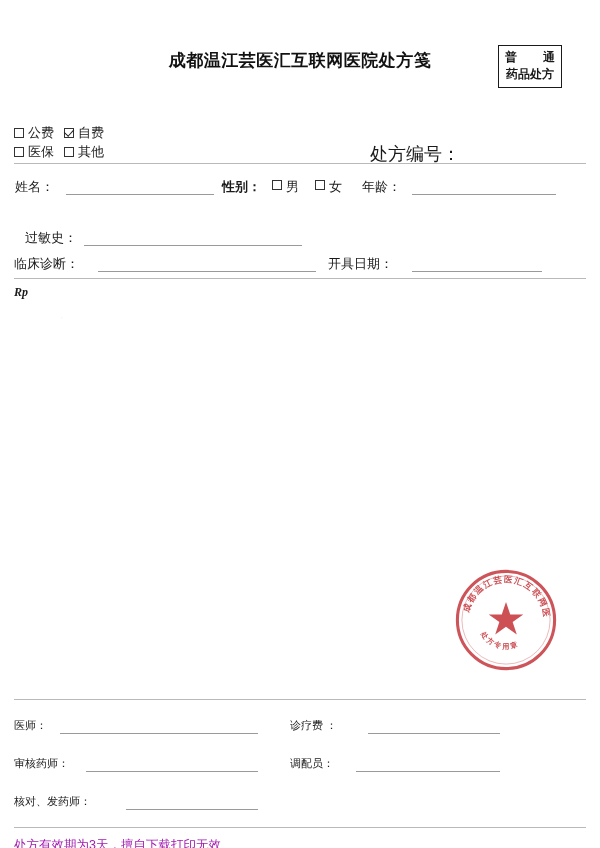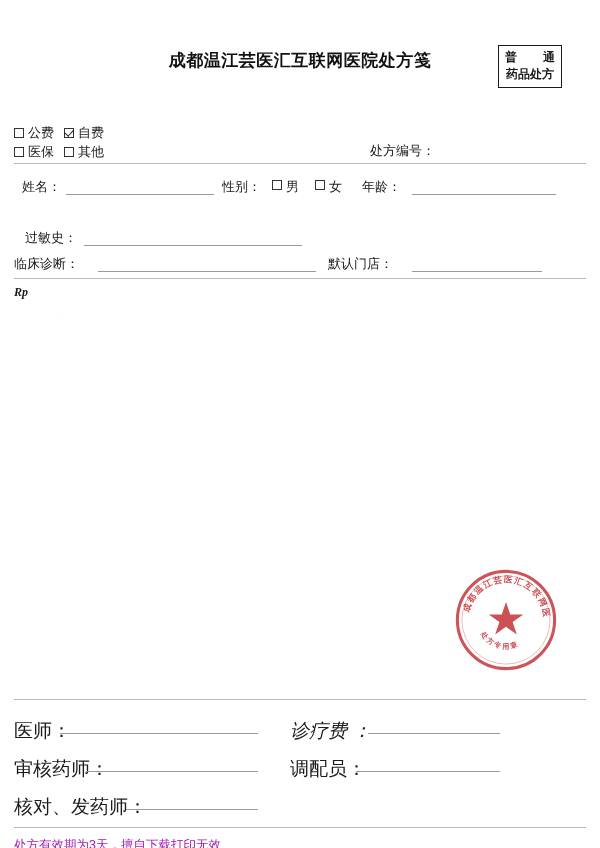--- a/index.html
+++ b/index.html
@@ -103,21 +103,21 @@
     display: inline-flex;
     align-items: center;
     white-space: nowrap;
   }
 
   
   .rx-no {
     position: absolute;
     left: 370px;
     top: 131px;
-    font-size: 13px;
+    font-size: 18px;
     white-space: nowrap;
   }
 
   
   .hr {
     position: absolute;
     background: #b9b9b9;
     height: 1px;
     left: 14px;
     width: 572px;
@@ -167,21 +167,21 @@
   
   .note-line {
     position: absolute;
     left: 14px;
     font-size: 13px;
     white-space: nowrap;
   }
 
   .sign-label {
     position: absolute;
-    font-size: 19px;
+    font-size: 11px;
     white-space: nowrap;
   }
   .sign-line {
     position: absolute;
     border-bottom: 1px solid #9a9a9a;
     height: 0;
   }
 
   .bottom-note {
     position: absolute;
@@ -238,44 +238,44 @@
     </div>
   </div>
 
   <div class="rx-no">
     <span>处方编号：</span>
   </div>
 
   <div class="hr" style="top:152px;"></div>
 
   <div class="frow" style="top:165px;">
-    <span class="flabel" style="left:8px;">姓名：</span>
+    <span class="flabel" style="left:1px;">姓名：</span>
     <span class="fline" style="left:52px; width:148px;"></span>
 
-    <span class="flabel" style="left:208px;">性别：</span>
+    <span class="flabel" style="left:208px;font-weight:bold;">性别：</span>
     <span class="cb" style="position:absolute; left:258px; top:4px;"></span>
     <span class="flabel" style="left:272px;">男</span>
     <span class="cb" style="position:absolute; left:301px; top:4px;"></span>
     <span class="flabel" style="left:315px;">女</span>
 
     <span class="flabel" style="left:348px;">年龄：</span>
     <span class="fline" style="left:398px; width:144px;"></span>
   </div>
 
 
   <div class="frow" style="top:216px;">
     <span class="flabel" style="left:11px;">过敏史：</span>
     <span class="fline" style="left:70px; width:218px;"></span>
   </div>
 
   <div class="frow" style="top:242px;">
     <span class="flabel" style="left:0;">临床诊断：</span>
     <span class="fline" style="left:84px; width:218px;"></span>
 
-    <span class="flabel" style="left:314px;">默认门店：</span>
+    <span class="flabel" style="left:314px;">开具日期：</span>
     <span class="fline" style="left:398px; width:130px;"></span>
   </div>
 
   <div class="hr" style="top:267px;"></div>
 
   <div class="rp">Rp</div>
 
   <div class="wm" style="left:60px; top:300px;">·</div>
 
   <div class="seal">
@@ -294,21 +294,21 @@
         <textPath href="#arcBottom" startOffset="16%">处方专用章</textPath>
       </text>
     </svg>
   </div>
 
   <div class="hr" style="top:688px;"></div>
 
   <div class="sign-label" style="left:14px; top:707px;">医师：</div>
   <div class="sign-line" style="left:60px; top:722px; width:198px;"></div>
 
-  <div class="sign-label" style="left:290px; top:707px;font-style:italic;">诊疗费  ：</div>
+  <div class="sign-label" style="left:290px; top:707px;">诊疗费  ：</div>
   <div class="sign-line" style="left:368px; top:722px; width:132px;"></div>
 
   <div class="sign-label" style="left:14px; top:745px;">审核药师：</div>
   <div class="sign-line" style="left:86px; top:760px; width:172px;"></div>
 
   <div class="sign-label" style="left:290px; top:745px;">调配员：</div>
   <div class="sign-line" style="left:356px; top:760px; width:144px;"></div>
 
   <div class="sign-label" style="left:14px; top:783px;">核对、发药师：</div>
   <div class="sign-line" style="left:126px; top:798px; width:132px;"></div>

